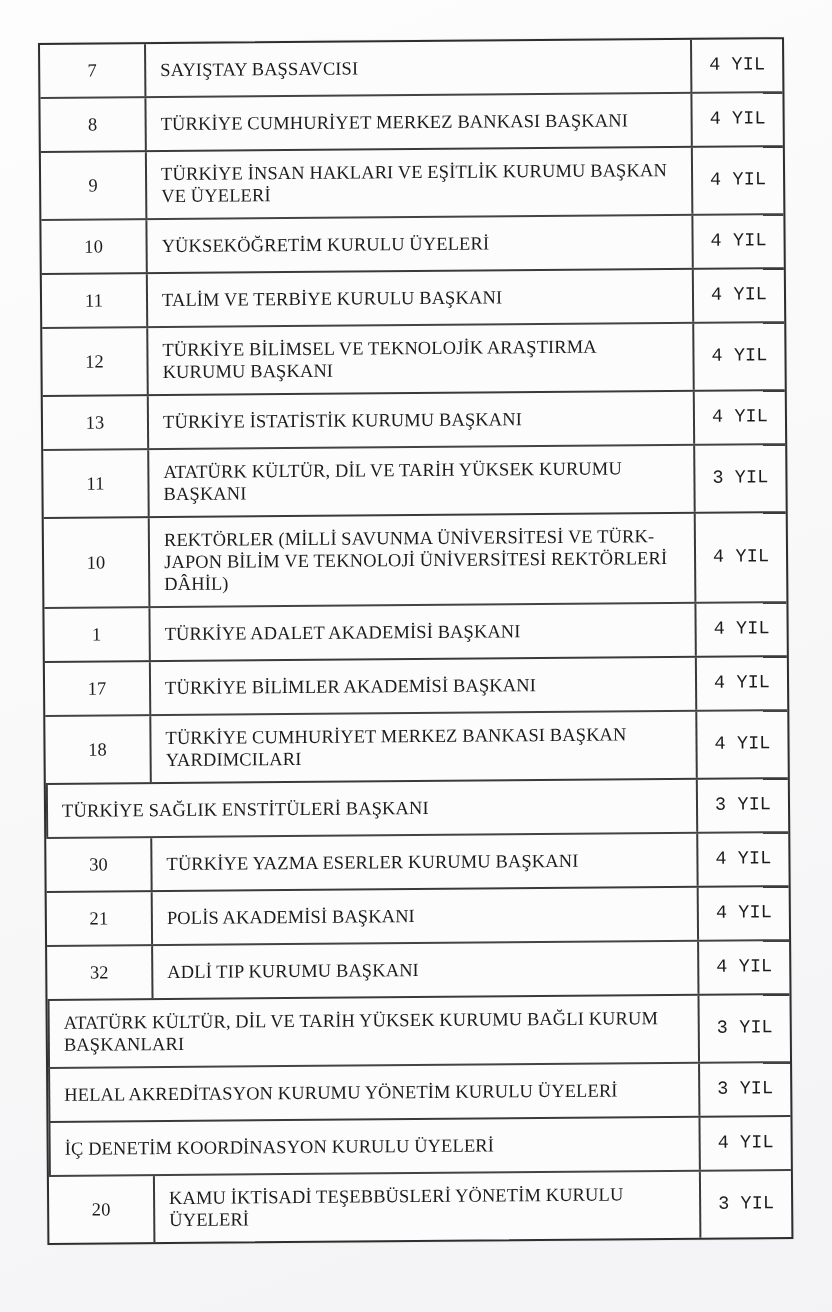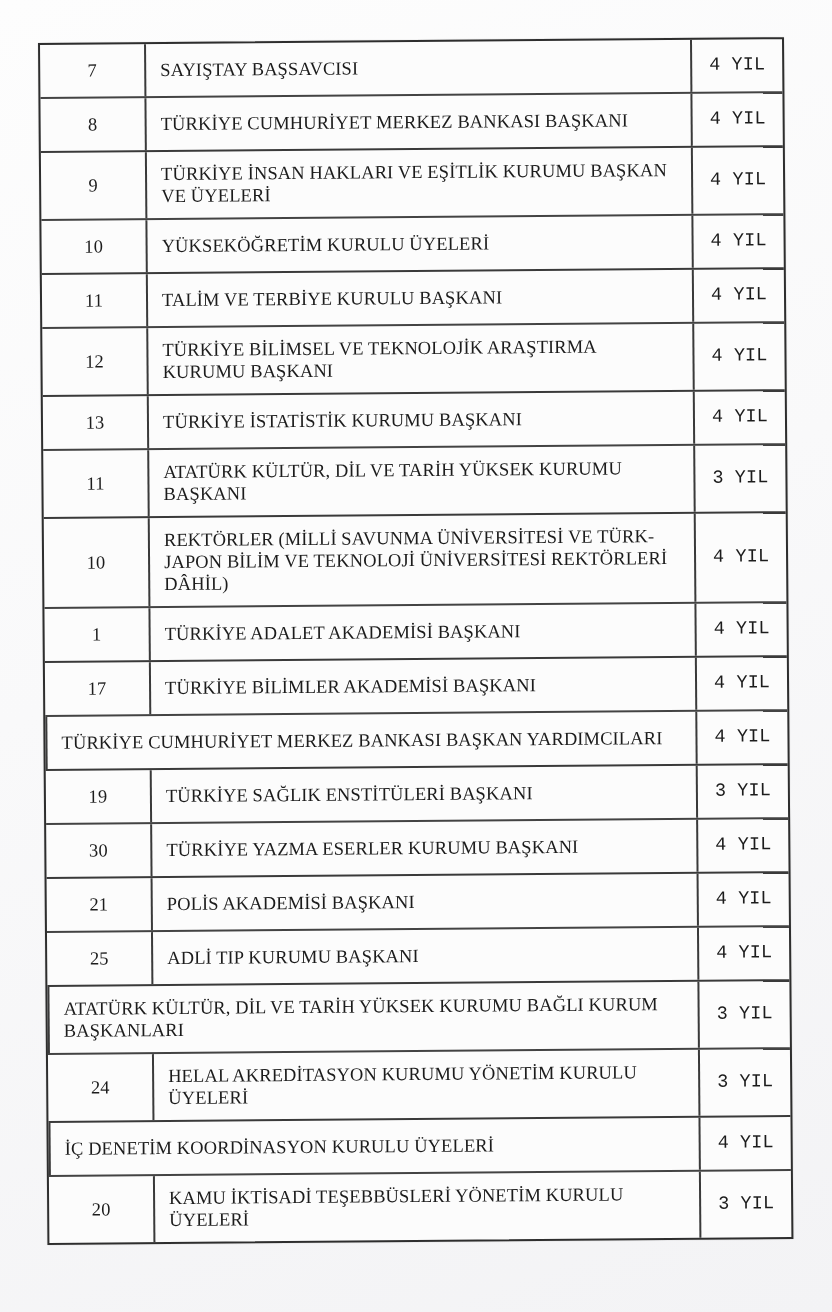--- a/index.html
+++ b/index.html
@@ -137,55 +137,54 @@
     <div class="cell cell-duration">4 YIL</div>
   </div>
 
   <div class="t-row">
     <div class="cell cell-no">17</div>
     <div class="cell cell-title">TÜRKİYE BİLİMLER AKADEMİSİ BAŞKANI</div>
     <div class="cell cell-duration">4 YIL</div>
   </div>
 
   <div class="t-row">
+    <div class="cell cell-no">18</div>
     <div class="cell cell-title">TÜRKİYE CUMHURİYET MERKEZ BANKASI BAŞKAN YARDIMCILARI</div>
     <div class="cell cell-duration">4 YIL</div>
   </div>
 
   <div class="t-row">
-    <div class="cell cell-no">19</div>
     <div class="cell cell-title">TÜRKİYE SAĞLIK ENSTİTÜLERİ BAŞKANI</div>
     <div class="cell cell-duration">3 YIL</div>
   </div>
 
   <div class="t-row">
     <div class="cell cell-no">30</div>
     <div class="cell cell-title">TÜRKİYE YAZMA ESERLER KURUMU BAŞKANI</div>
     <div class="cell cell-duration">4 YIL</div>
   </div>
 
   <div class="t-row">
     <div class="cell cell-no">21</div>
     <div class="cell cell-title">POLİS AKADEMİSİ BAŞKANI</div>
     <div class="cell cell-duration">4 YIL</div>
   </div>
 
   <div class="t-row">
-    <div class="cell cell-no">25</div>
+    <div class="cell cell-no">32</div>
     <div class="cell cell-title">ADLİ TIP KURUMU BAŞKANI</div>
     <div class="cell cell-duration">4 YIL</div>
   </div>
 
   <div class="t-row">
     <div class="cell cell-title">ATATÜRK KÜLTÜR, DİL VE TARİH YÜKSEK KURUMU BAĞLI KURUM BAŞKANLARI</div>
     <div class="cell cell-duration">3 YIL</div>
   </div>
 
   <div class="t-row">
-    <div class="cell cell-no">24</div>
     <div class="cell cell-title">HELAL AKREDİTASYON KURUMU YÖNETİM KURULU ÜYELERİ</div>
     <div class="cell cell-duration">3 YIL</div>
   </div>
 
   <div class="t-row">
     <div class="cell cell-title">İÇ DENETİM KOORDİNASYON KURULU ÜYELERİ</div>
     <div class="cell cell-duration">4 YIL</div>
   </div>
 
   <div class="t-row">

